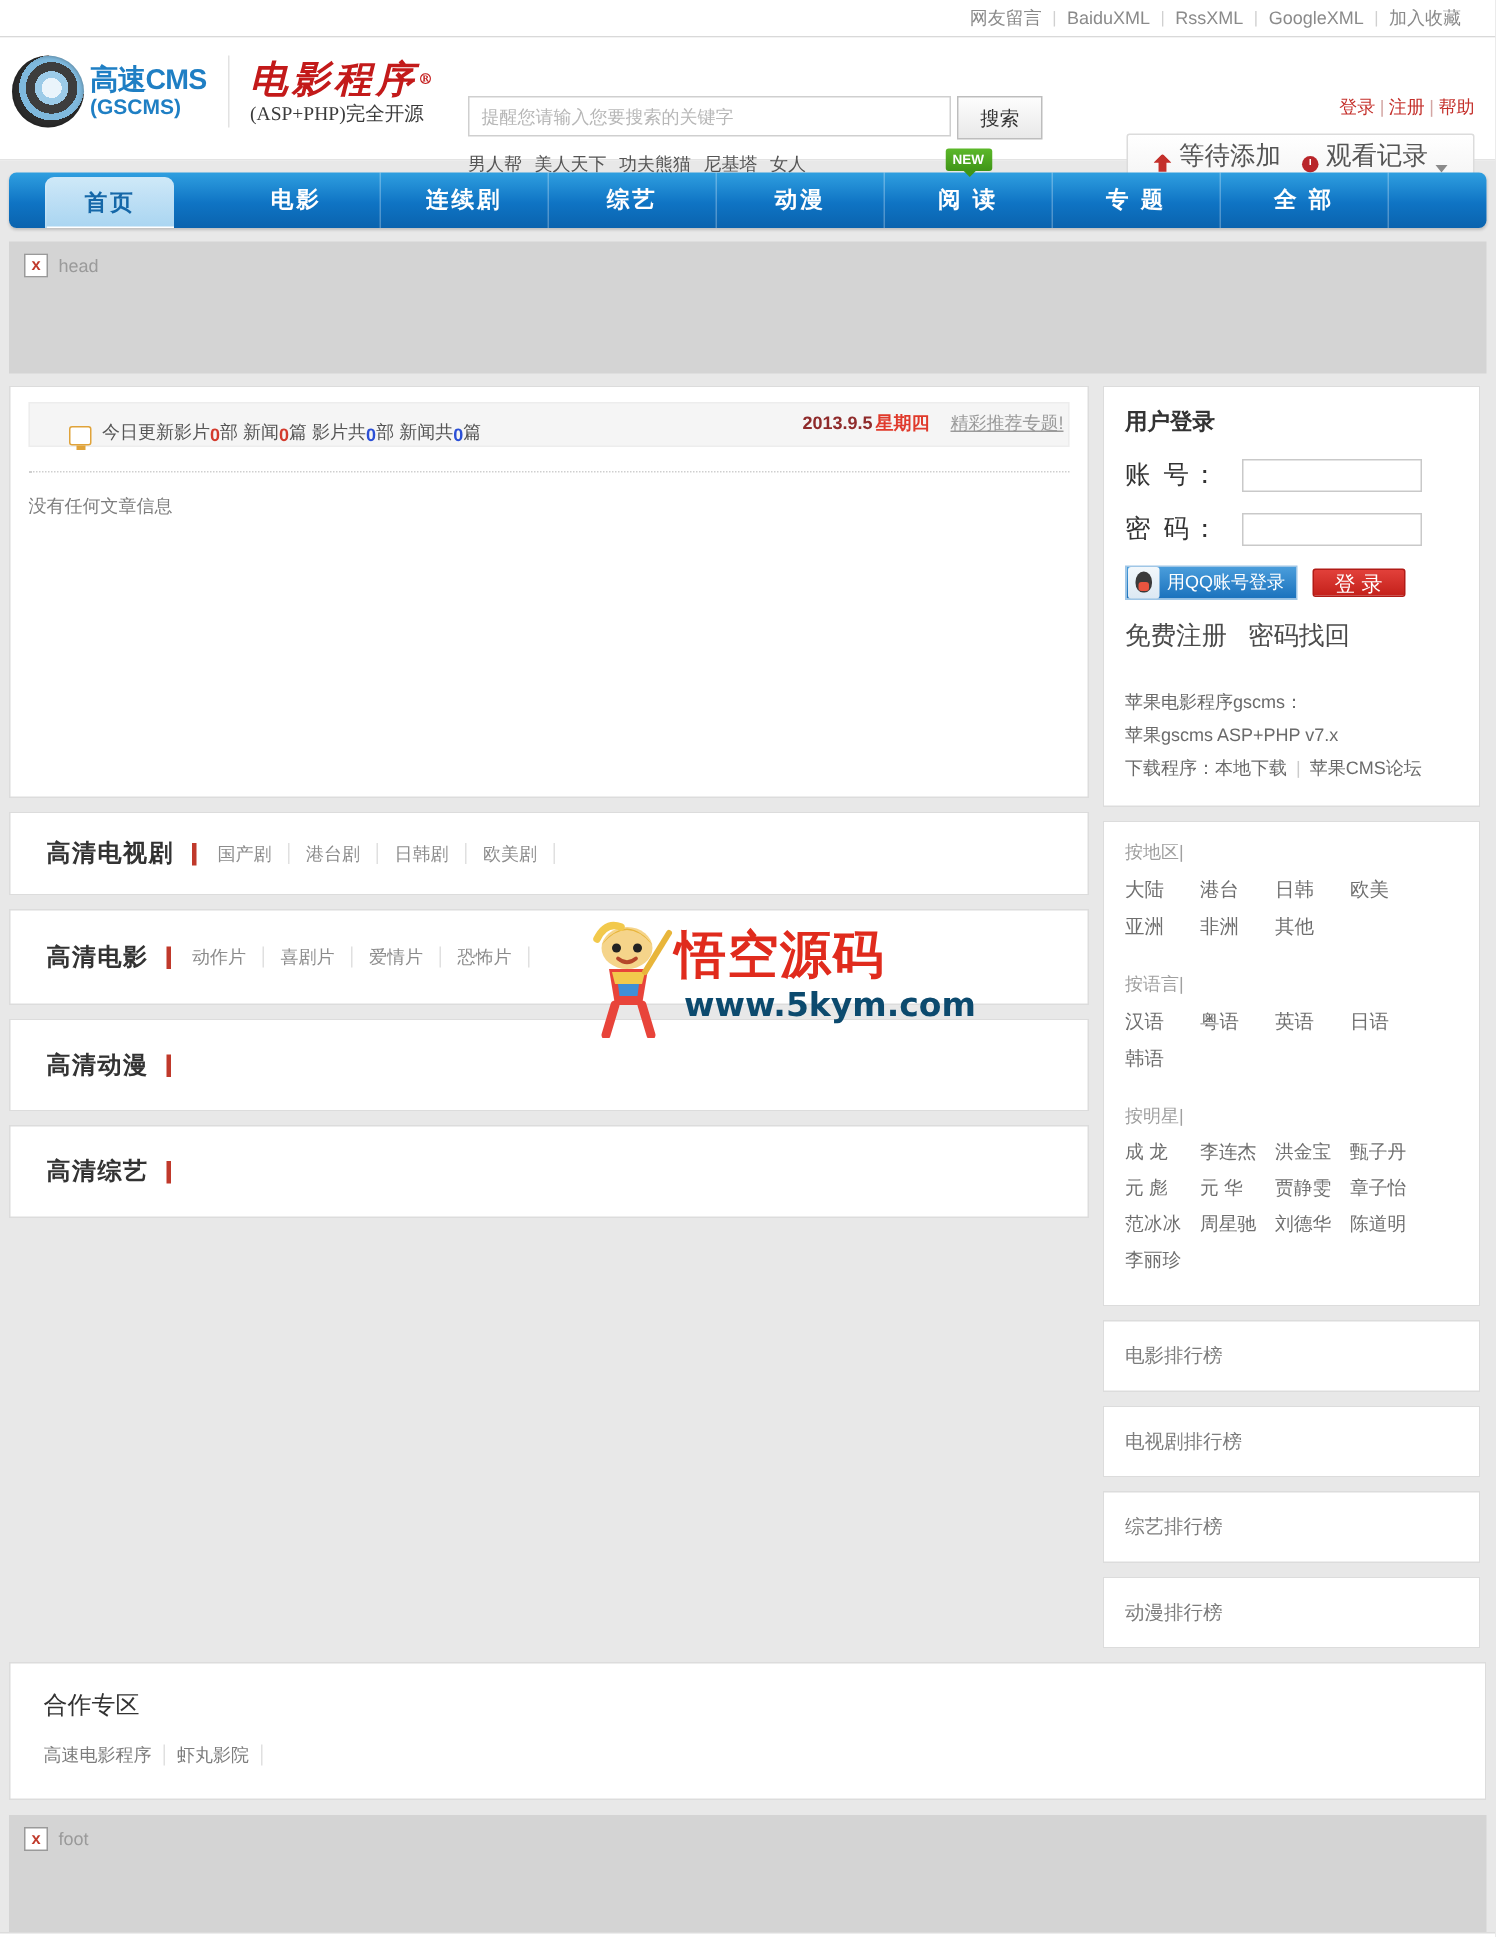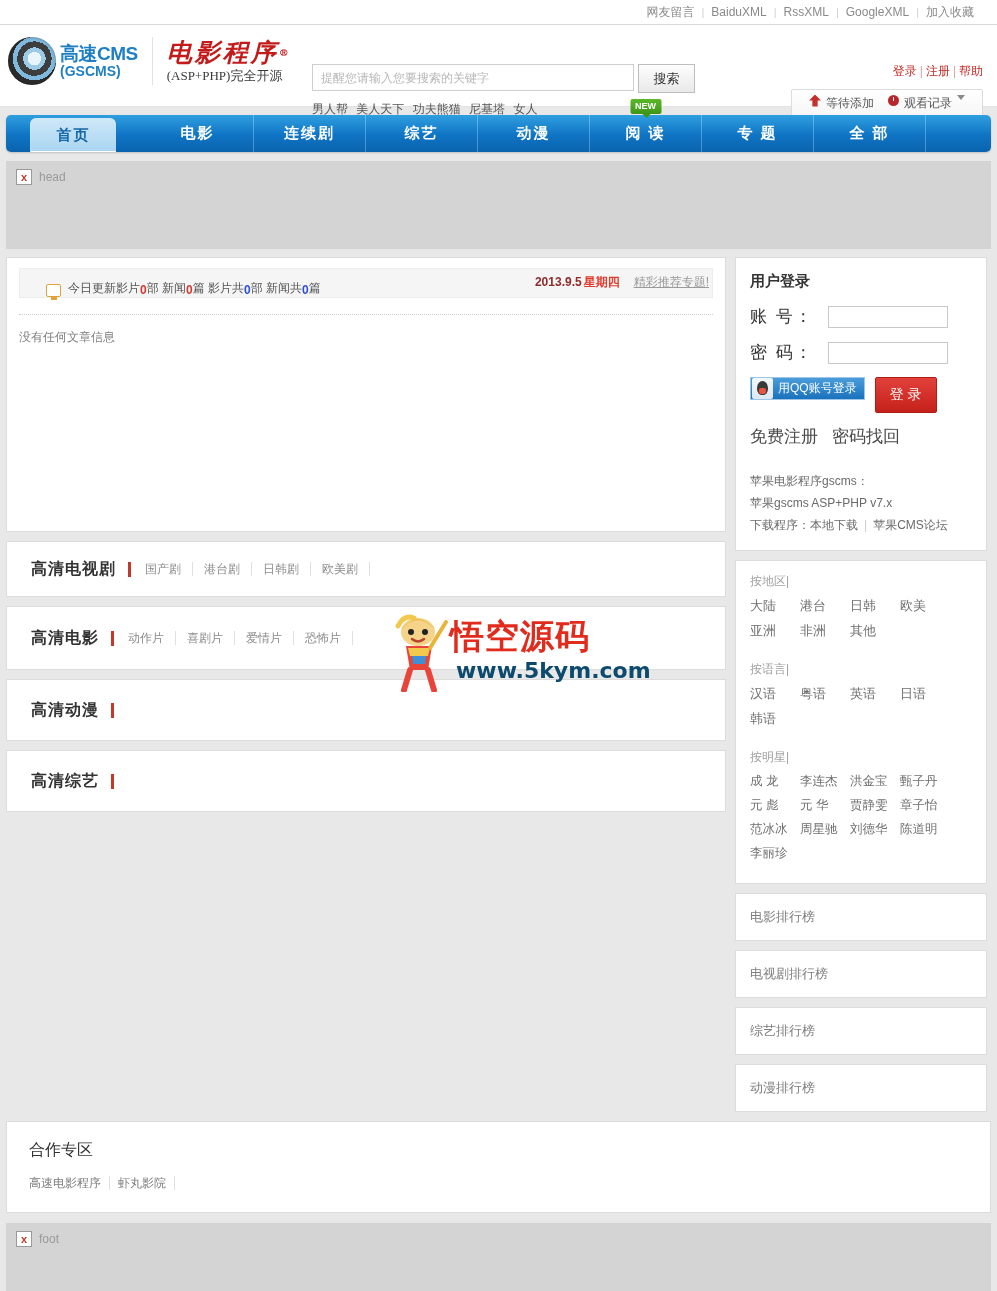--- a/index.html
+++ b/index.html
@@ -111,22 +111,22 @@
   .acct-box {
     margin-top: 9px;
     border: 1px solid #dcdcdc;
     background: linear-gradient(#fff, #f6f6f6);
     height: 28px;
     display: flex; align-items: center;
     padding: 0 10px;
     border-radius: 2px;
   }
   .acct-box .item {
-    display: flex; align-items: flex-start;
-    font-size: 12px; color: #555;
+    display: flex; align-items: flex-end;
+    font-size: 17px; color: #555;
     padding: 0 7px; cursor: pointer;
   }
   .ic-upload {
     width: 12px; height: 12px; margin-right: 5px;
     background: #c4302b;
     clip-path: polygon(50% 0, 100% 50%, 72% 50%, 72% 100%, 28% 100%, 28% 50%, 0 50%);
   }
   .ic-clock {
     width: 11px; height: 11px; margin-right: 5px;
     background: #b9262b; border-radius: 50%;
@@ -301,21 +301,21 @@
     font-size: 17px; color: #333; width: 78px;
     letter-spacing: 2px;
   }
   .login-row input {
     width: 120px; height: 22px;
     border: 1px solid #c9c9c9;
     background: #fff;
     outline: none;
     font-family: inherit;
   }
-  .login-btns { display: flex; margin-top: 4px; }
+  .login-btns { display: flex; align-items: center; margin-top: 4px; }
   .qq-btn {
     display: flex; align-items: center;
     border: 1px solid #9fc6e6;
     background: linear-gradient(#4a9ddb, #1a72bd);
     height: 23px; cursor: pointer;
     padding-right: 7px;
   }
   .qq-ic {
     width: 21px; height: 21px; margin: 0 5px 0 1px;
     background: linear-gradient(#f2f7fb, #dce9f3);
@@ -331,21 +331,21 @@
   .qq-ic::after {
     content: ""; position: absolute;
     left: 7px; top: 10px; width: 7px; height: 6px;
     background: #e8543f; border-radius: 2px;
   }
   .qq-btn span { color: #fff; font-size: 12px; }
   .login-sub {
     margin-left: 10px;
     background: linear-gradient(#e2403a, #c4211b);
     color: #fff; border: 1px solid #b11b16;
-    height: 36px; width: 62px;
+    height: 19px; width: 62px;
     font-size: 14px; cursor: pointer;
     font-family: inherit;
     border-radius: 2px;
   }
   .login-links { margin-top: 12px; font-size: 17px; }
   .login-links a {
     color: #4a4a4a; text-decoration: none; margin-right: 14px;
   }
   .login-info {
     margin-top: 22px;

